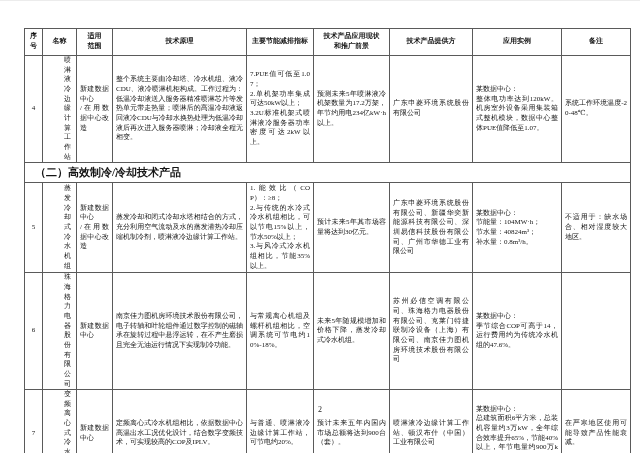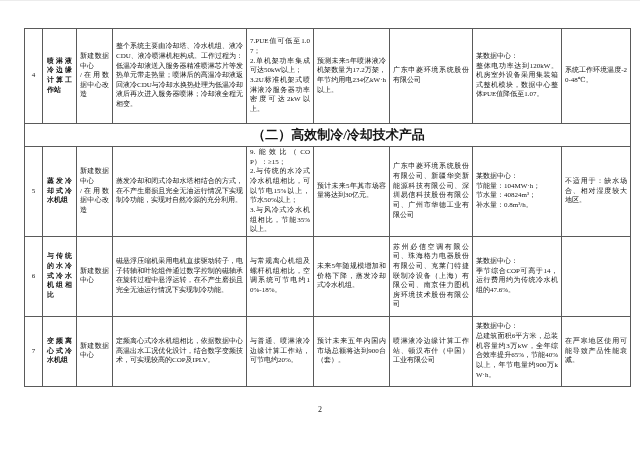--- a/index.html
+++ b/index.html
@@ -15,24 +15,24 @@
   }
   td, th {
     border:1px solid #5a5a5a;
     font-size:7px; line-height:1.38; font-weight:normal;
     padding:1px 3px; vertical-align:middle;
     text-align:justify; text-justify:inter-character;
     white-space:pre-line; word-break:break-all; overflow:hidden;
   }
   th { text-align:center; vertical-align:middle; font-weight:bold; padding:1px 2px; }
   .cell-no { text-align:center; padding:0 1px; }
-  .cell-name { padding:0 4px;font-weight:bold; }
+  .cell-name { padding:0 21px; }
   .section-row td {
-    font-weight:bold; text-align:center; white-space:nowrap;
-    padding:2px 2px 2px 24px; font-size:13px;
+    font-weight:bold; text-align:left; white-space:nowrap;
+    padding:2px 2px 2px 10px; font-size:11px;
   }
   .page-num {
     position:absolute; top:404px; left:0; width:640px;
     text-align:center; font-size:8px; color:#222;
   }
 </style>
 </head>
 <body>
 
 <div class="sheet">
@@ -43,20 +43,33 @@
         <col style="width:36px">
       <col style="width:134px">
         <col style="width:67px">
         <col style="width:76px">
       <col style="width:83px">
         <col style="width:89px">
         <col style="width:69px">
     </colgroup>
 
     <tbody>
+        <tr style="height:27px">
+      <th>序号</th>
+      <th>名称</th>
+      <th>适用
+范围</th>
+      <th>技术原理</th>
+      <th>主要节能减排指标</th>
+      <th>技术产品应用现状
+和推广前景</th>
+      <th>技术产品提供方</th>
+      <th>应用实例</th>
+      <th>备注</th>
+    </tr>
 
     <tr style="height:95px">
       <td class="cell-no">4</td>
       <td class="cell-name">喷淋液冷边缘计算工作站</td>
       <td>新建数据中心
 /在用数据中心改造</td>
       <td>整个系统主要由冷却塔、冷水机组、液冷CDU、液冷喷淋机柜构成。工作过程为：低温冷却液送入服务器精准喷淋芯片等发热单元带走热量；喷淋后的高温冷却液返回液冷CDU与冷却水换热处理为低温冷却液后再次进入服务器喷淋；冷却液全程无相变。</td>
       <td>7.PUE值可低至1.07；
 2.单机架功率集成可达50kW以上；
 3.2U标准机架式喷淋液冷服务器功率密度可达2kW以上。</td>
@@ -69,38 +82,38 @@
 
     <tr class="section-row" style="height:17px">
       <td colspan="9">（二）高效制冷/冷却技术产品</td>
     </tr>
 
     <tr style="height:85px">
       <td class="cell-no">5</td>
       <td class="cell-name">蒸发冷却式冷水机组</td>
       <td>新建数据中心
 /在用数据中心改造</td>
-      <td>蒸发冷却和闭式冷却水塔相结合的方式，在不产生磨损且完全无油运行情况下实现制冷功能，实现对自然冷源的充分利用。</td>
-      <td>9.能效比（COP）：≥15；
+      <td>蒸发冷却和闭式冷却水塔相结合的方式，充分利用空气流动及水的蒸发潜热冷却压缩机制冷剂，喷淋液冷边缘计算工作站。</td>
+      <td>1.能效比（COP）：≥8；
 2.与传统的水冷式冷水机组相比，可以节电15%以上，节水50%以上；
 3.与风冷式冷水机组相比，节能35%以上。</td>
       <td>预计未来5年其市场容量将达到30亿元。</td>
       <td>广东申菱环境系统股份有限公司、新疆华奕新能源科技有限公司、深圳易信科技股份有限公司、广州市华德工业有限公司</td>
       <td>某数据中心：
 节能量：104MW·h；
 节水量：40824m³；
 补水量：0.8m³/h。</td>
       <td>不适用于：缺水场合、相对湿度较大地区。</td>
     </tr>
 
     <tr style="height:80px">
       <td class="cell-no">6</td>
-      <td class="cell-name">与传统的水冷式冷水机组相比</td>
+      <td class="cell-name">珠海格力电器股份有限公司</td>
       <td>新建数据中心</td>
-      <td>磁悬浮压缩机采用电机直接驱动转子，电子转轴和叶轮组件通过数字控制的磁轴承在旋转过程中悬浮运转，在不产生磨损且完全无油运行情况下实现制冷功能。</td>
+      <td>南京佳力图机房环境技术股份有限公司，电子转轴和叶轮组件通过数字控制的磁轴承在旋转过程中悬浮运转，在不产生磨损且完全无油运行情况下实现制冷功能。</td>
       <td>与常规离心机组及螺杆机组相比，空调系统可节电约10%-18%。</td>
       <td>未来5年随规模增加和价格下降，蒸发冷却式冷水机组。</td>
       <td>苏州必信空调有限公司、珠海格力电器股份有限公司、克莱门特捷联制冷设备（上海）有限公司、南京佳力图机房环境技术股份有限公司</td>
       <td>某数据中心：
 季节综合COP可高于14，运行费用约为传统冷水机组的47.6%。</td>
       <td></td>
     </tr>
 
     <tr style="height:70px">
       <td class="cell-no">7</td>

